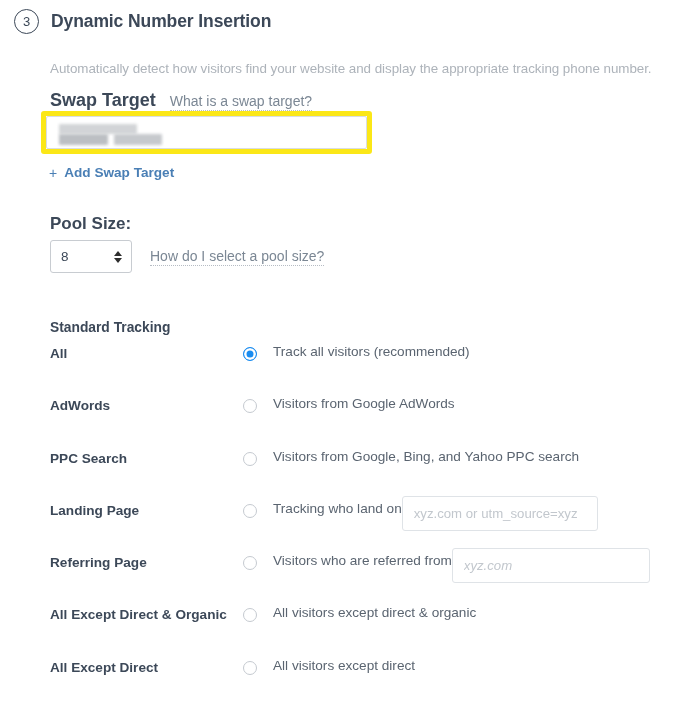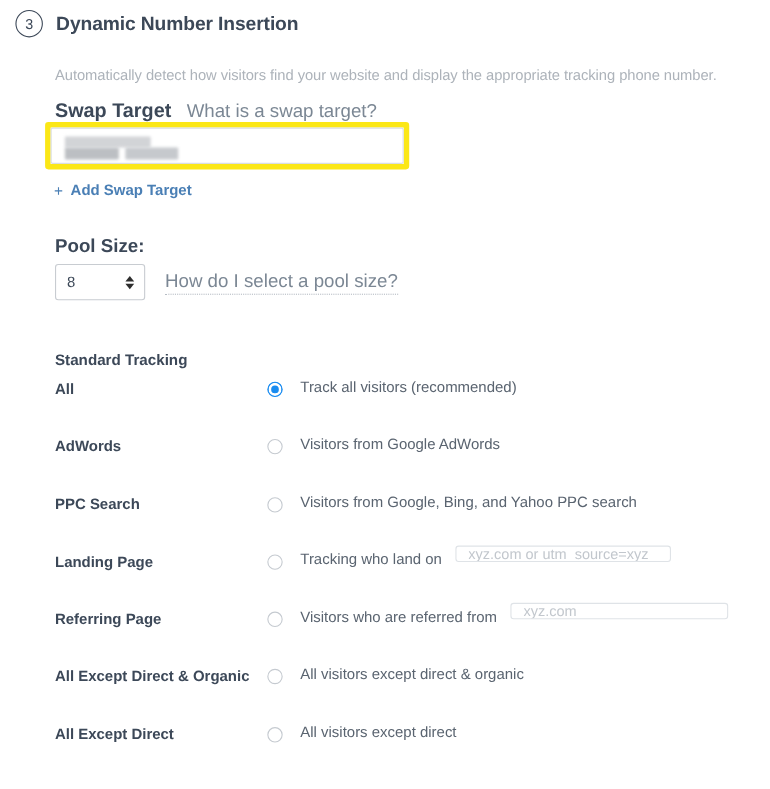--- a/index.html
+++ b/index.html
@@ -62,21 +62,21 @@
     align-items: baseline;
     gap: 14px;
   }
   .swap-label {
     font-size: 18px;
     font-weight: 700;
     color: #3c4858;
     white-space: nowrap;
   }
   .dotted-link {
-    font-size: 17px;
+    font-size: 14px;
     color: #7b8794;
     white-space: nowrap;
     border-bottom: 1px dotted #b6bcc4;
     padding-bottom: 1px;
     cursor: pointer;
     text-decoration: none;
   }
 
   .swap-highlight {
     position: absolute;
@@ -247,36 +247,36 @@
     background: #1a8cf0;
     box-shadow: inset 0 0 0 2.5px #ffffff;
   }
   .opt-text {
     font-size: 13.6px;
     color: #5a6470;
     white-space: nowrap;
     margin-left: 16px;
   }
   .inline-input {
-    margin-left: 12px;
-    height: 15px;
+    margin-left: 0;
+    height: 35px;
     border: 1px solid #dfe3e7;
     border-radius: 3px;
     background: #ffffff;
     padding: 0 11px;
     font-family: "Liberation Sans", sans-serif;
     font-size: 13.2px;
     color: #737373;
     outline: none;
     position: relative;
     top: -5px;
   }
   .inline-input::placeholder { color: #c2c7cd; }
   .inline-input.landing { width: 196px; }
-  .inline-input.referring { width: 198px; }
+  .inline-input.referring { width: 198px; font-style: italic; }
 </style>
 </head>
 <body>
 
 <div class="page">
 
   <div class="header">
     <div class="step-badge">3</div>
     <div class="page-title">Dynamic Number Insertion</div>
   </div>

